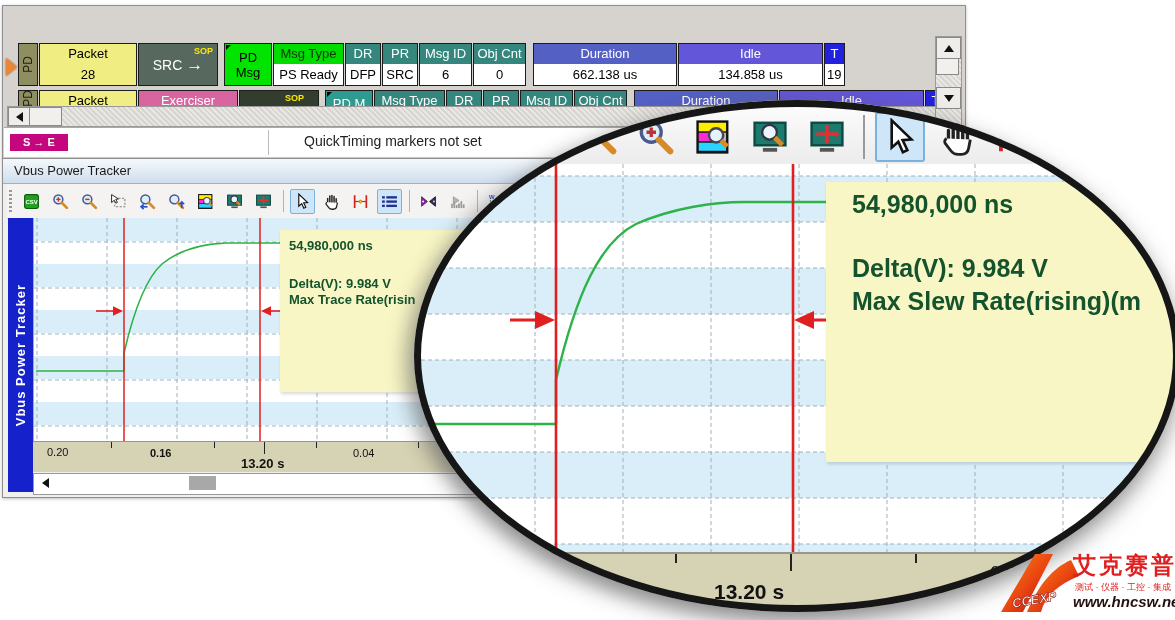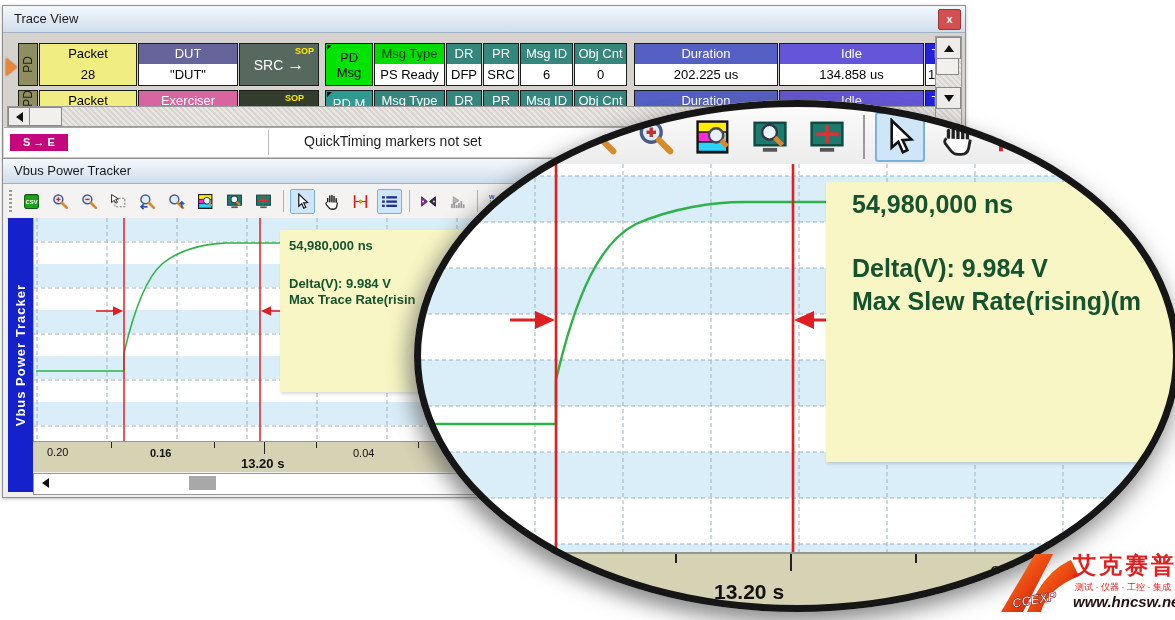--- a/index.html
+++ b/index.html
@@ -153,38 +153,30 @@
         <path d="M4 15V4" stroke="#111" stroke-width="1.5"></path>
         <path d="M1.8 6.4 L4 3.2 L6.2 6.4" fill="none" stroke="#111" stroke-width="1.5"></path>
         <path d="M6 13l1.5-4 1.5 3 1.5-6 1.5 5 1.5-4" fill="none" stroke="#3a4ae0" stroke-width="1.2"></path>
       </symbol>
 </defs>
 </svg>
 
 <div id="stage">
 
   <div class="win" id="win-trace" style="left:2px;top:5px;width:962px;height:152px;">
-    <div class="titlebar">
-      <span class="titletext">Trace View</span>
-      <div class="closebtn">x</div>
-    </div>
 
     <div class="abs" style="left:3px;top:52px;width:0;height:0;border-top:9px solid transparent;border-bottom:9px solid transparent;border-left:11px solid #e8873a;filter:drop-shadow(0 0 1px #a35416);"></div>
 
     <div class="rowflex" style="left:15px;top:37px;height:43px;">
       <div class="col full" style="width:20px;background:#8e8e60;">
           <span class="vtext" style="font-size:12px;color:#20200f;margin:auto;">PD</span>
         </div>
       <div class="col" style="width:98px;">
           <div class="hd" style="background:#f0ee82;">Packet</div>
           <div class="vl" style="background:#f0ee82;">28</div>
-        </div>
-      <div class="col" style="width:100px;">
-          <div class="hd" style="background:#65659b;color:#fff;">DUT</div>
-          <div class="vl">"DUT"</div>
         </div>
       <div class="col full" style="width:80px;background:#57695f;color:#fff;">
         <span class="abs" style="right:4px;top:2px;color:#ffe800;font-size:9px;font-weight:bold;">SOP</span>
         <span style="font-size:14px;"><span>SRC</span> <span style="font-size:17px;font-weight:bold;">→</span></span>
       </div>
       <div class="col gap" style="width:5px;"></div>
       <div class="col full corner" style="width:48px;background:#00e400;">
           <span>PD Msg</span>
         </div>
       <div class="col" style="width:71px;">
@@ -203,21 +195,21 @@
           <div class="hd" style="background:#35877d;color:#fff;">Msg ID</div>
           <div class="vl">6</div>
         </div>
       <div class="col" style="width:53px;">
           <div class="hd" style="background:#35877d;color:#fff;">Obj Cnt</div>
           <div class="vl">0</div>
         </div>
       <div class="col gap" style="width:6px;"></div>
       <div class="col" style="width:144px;">
           <div class="hd" style="background:#5560c4;color:#fff;">Duration</div>
-          <div class="vl">202.225 us</div>
+          <div class="vl">662.138 us</div>
         </div>
       <div class="col" style="width:145px;">
           <div class="hd" style="background:#6456d8;color:#fff;">Idle</div>
           <div class="vl">134.858 us</div>
         </div>
       <div class="col" style="width:21px;">
           <div class="hd" style="background:#2222dd;color:#fff;">T</div>
           <div class="vl" style="text-align:left;padding-left:2px;">19 .</div>
         </div>
     </div>

